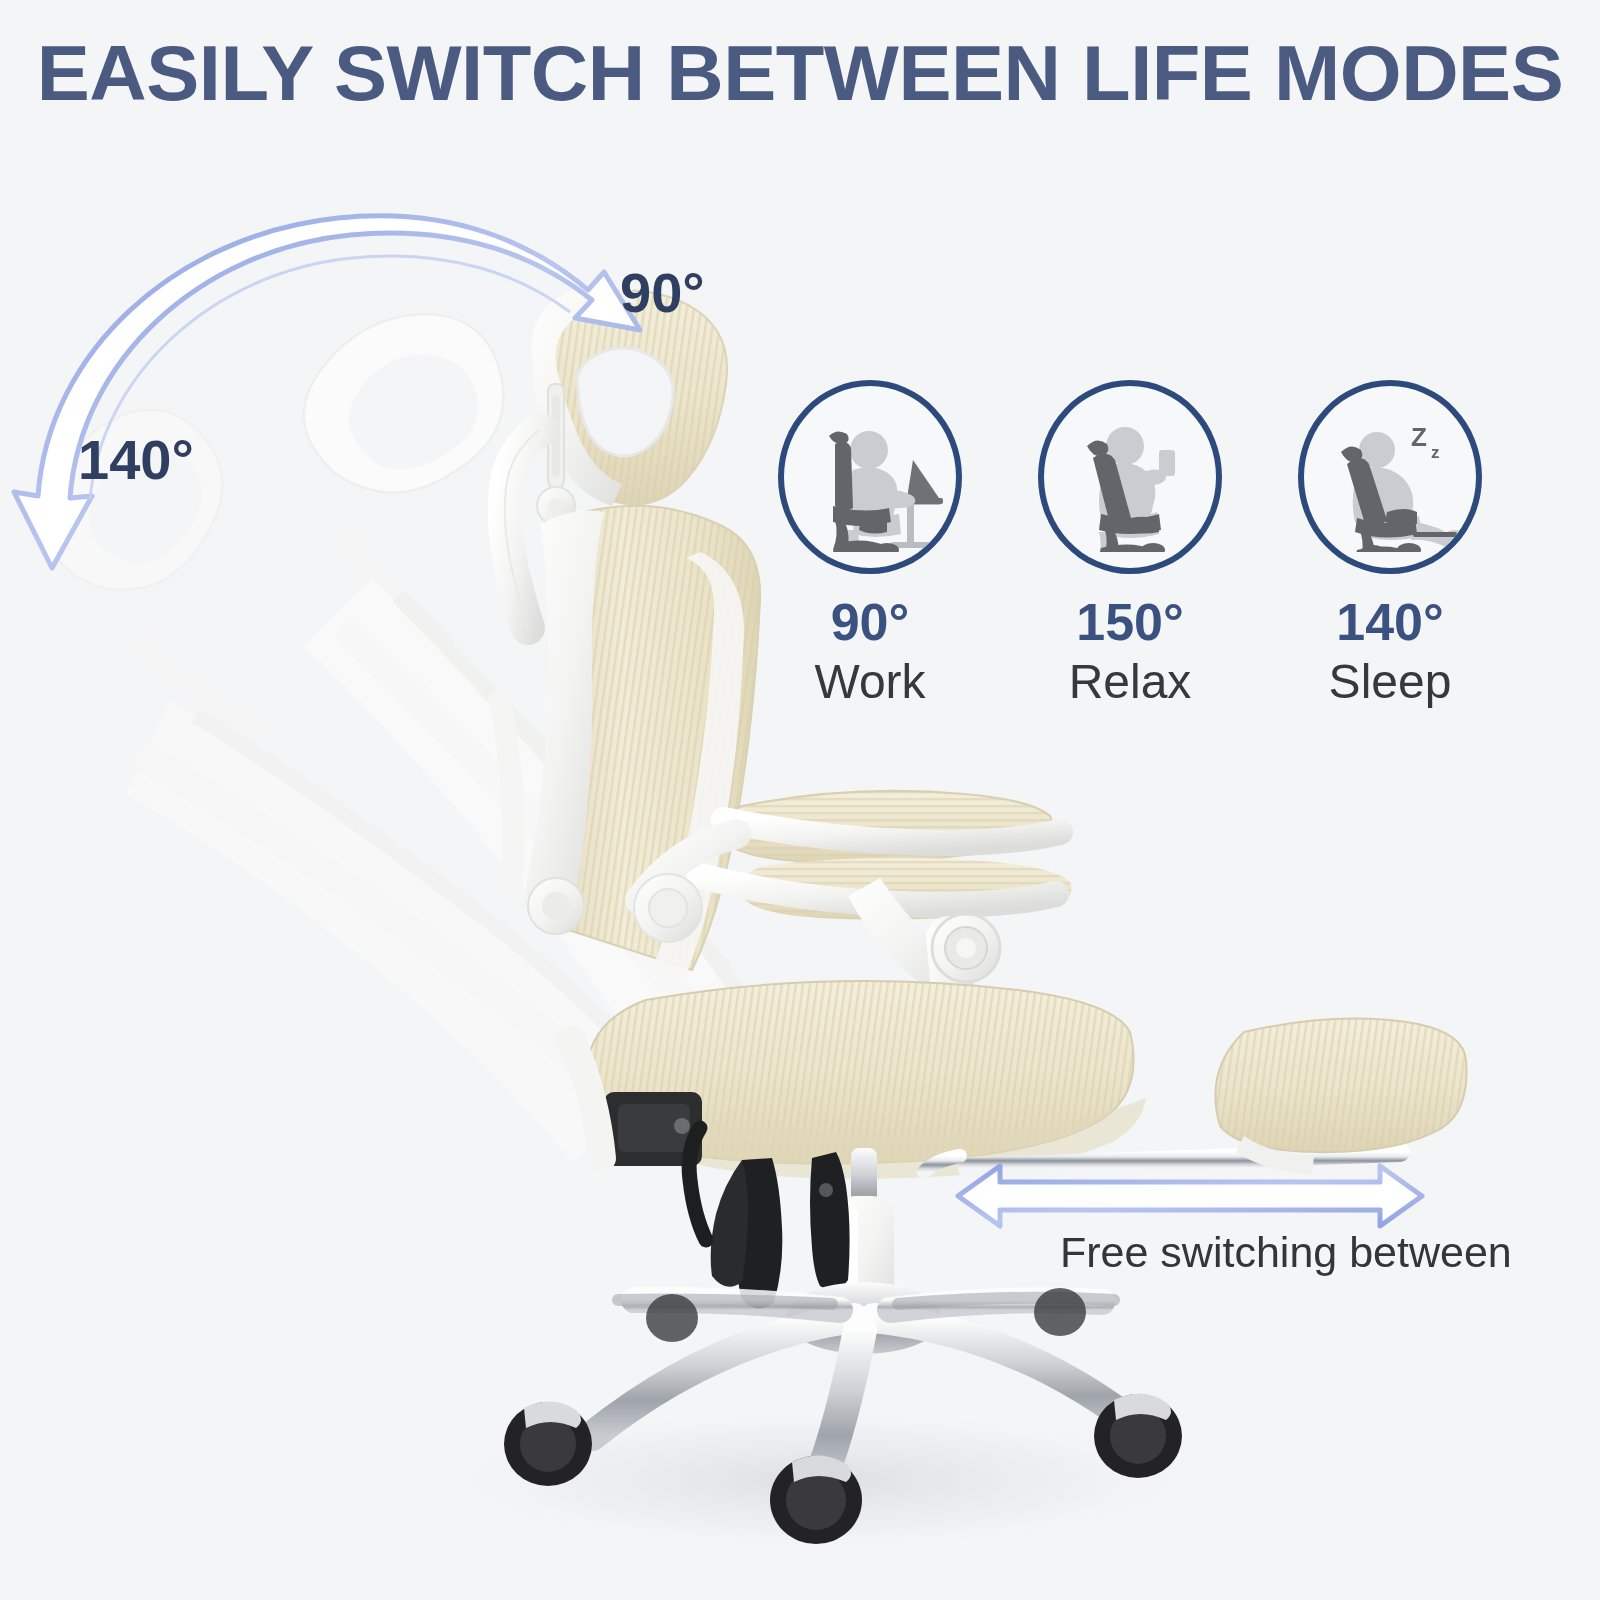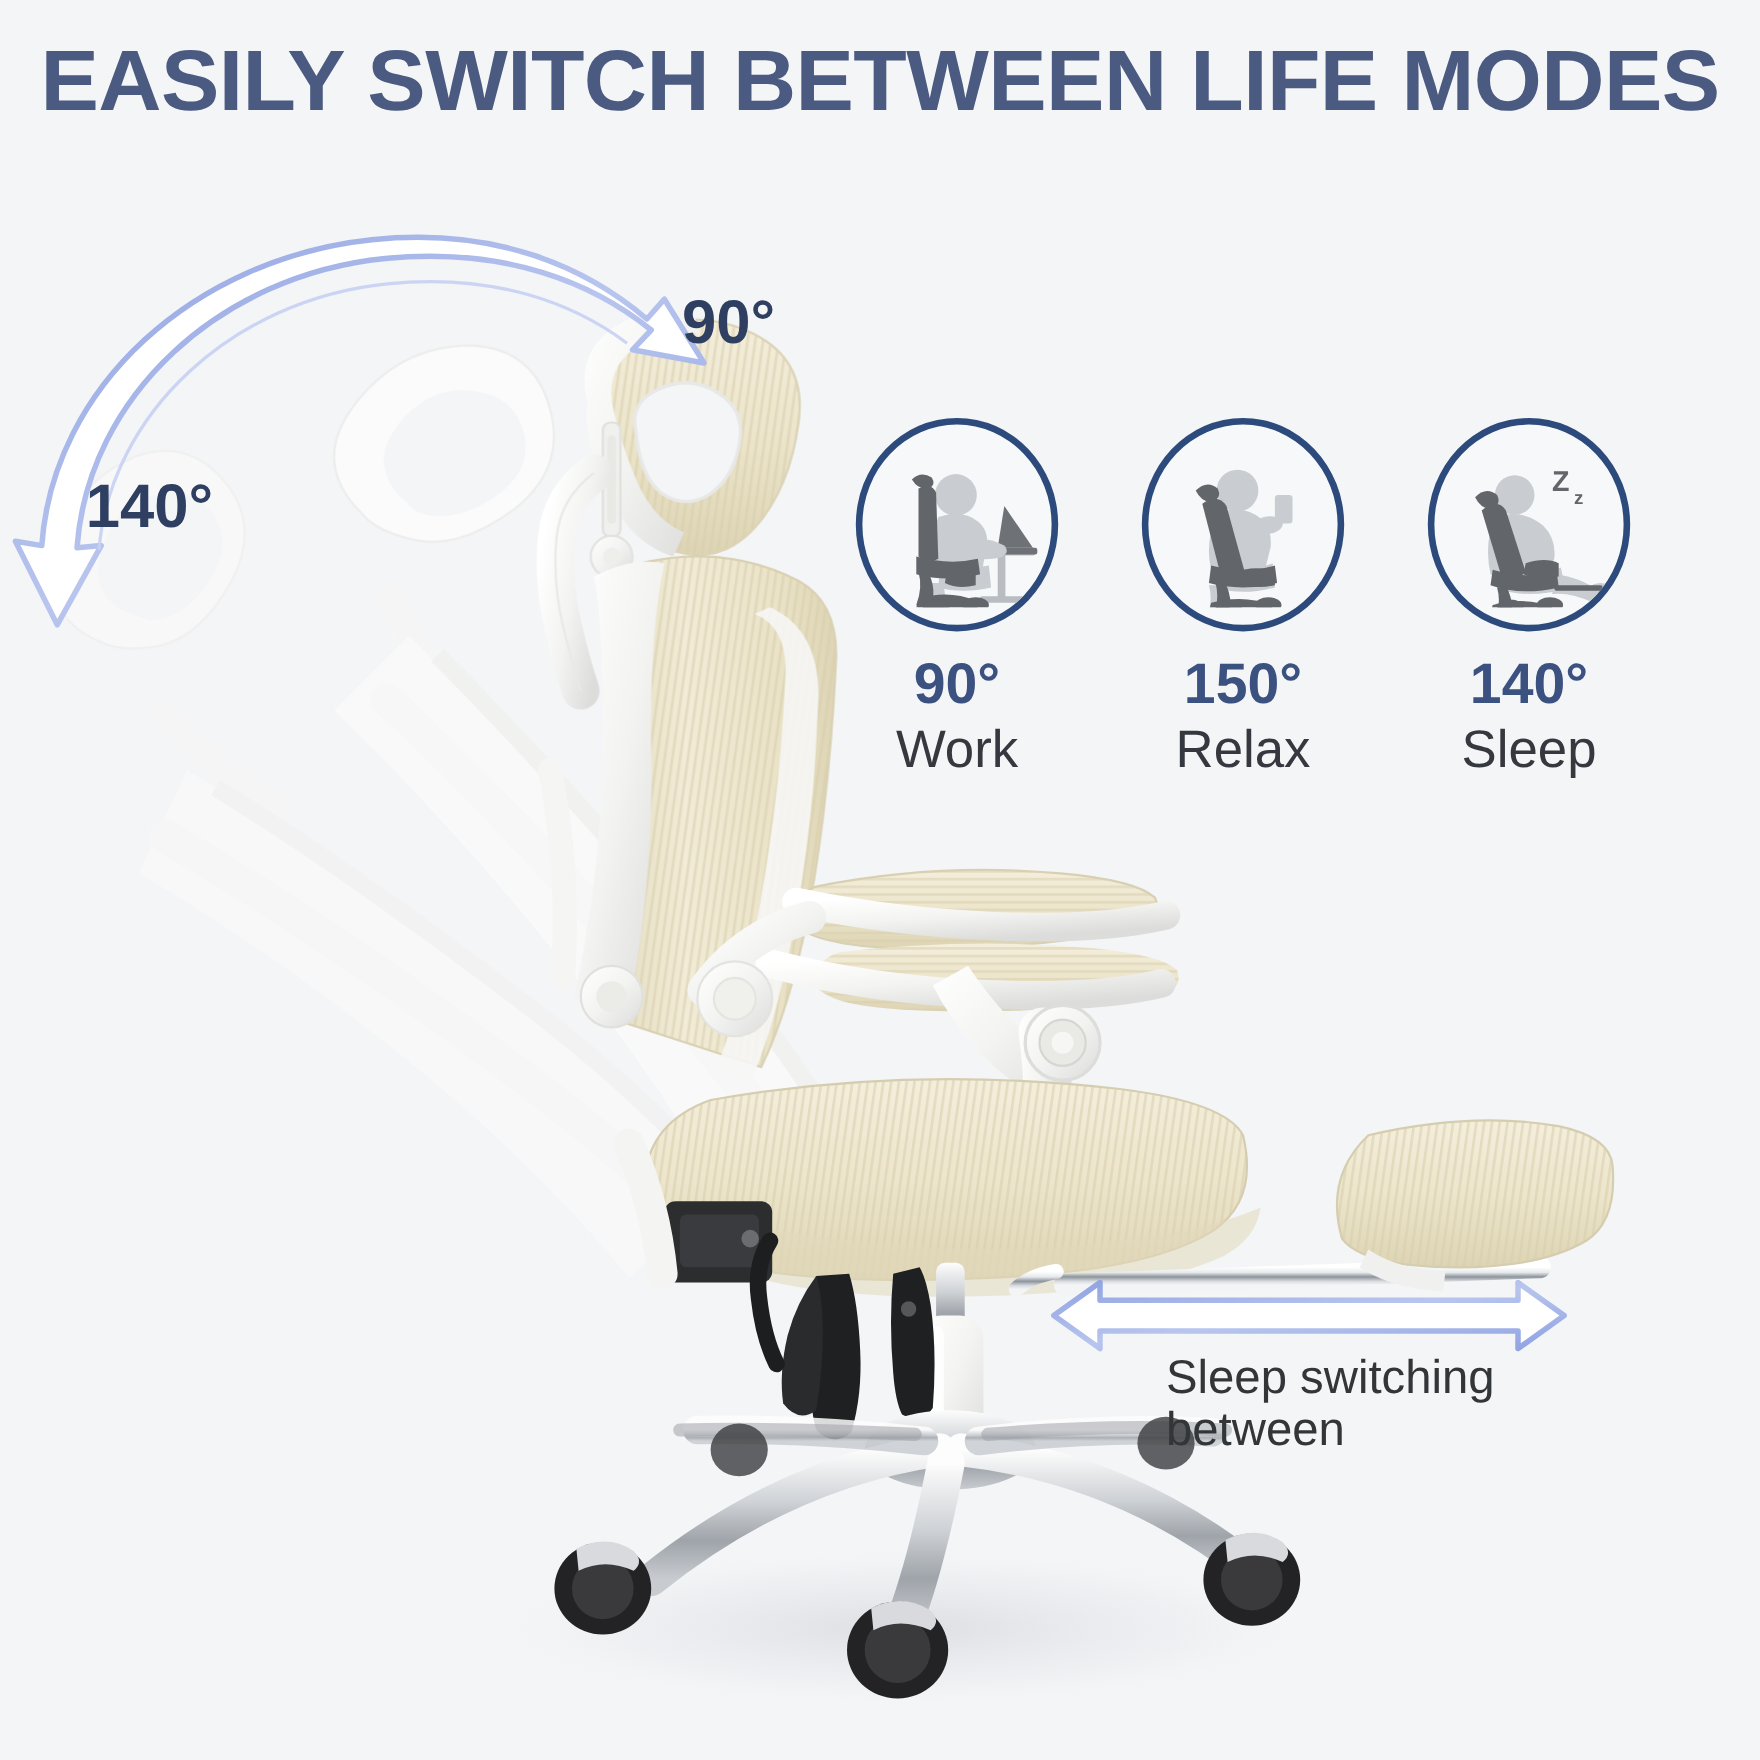--- a/index.html
+++ b/index.html
@@ -490,17 +490,17 @@
           </g>
         </svg>
       </div>
       <div class="mode-angle">140°</div>
       <div class="mode-name">Sleep</div>
     </div>
   </div>
 
   <div id="footrest-caption">
     <div id="footrest-sub">
-      <div>Sleep switching between</div>
+      <div>Free switching between</div>
     </div>
   </div>
 
 </div>
 
 </body></html>

